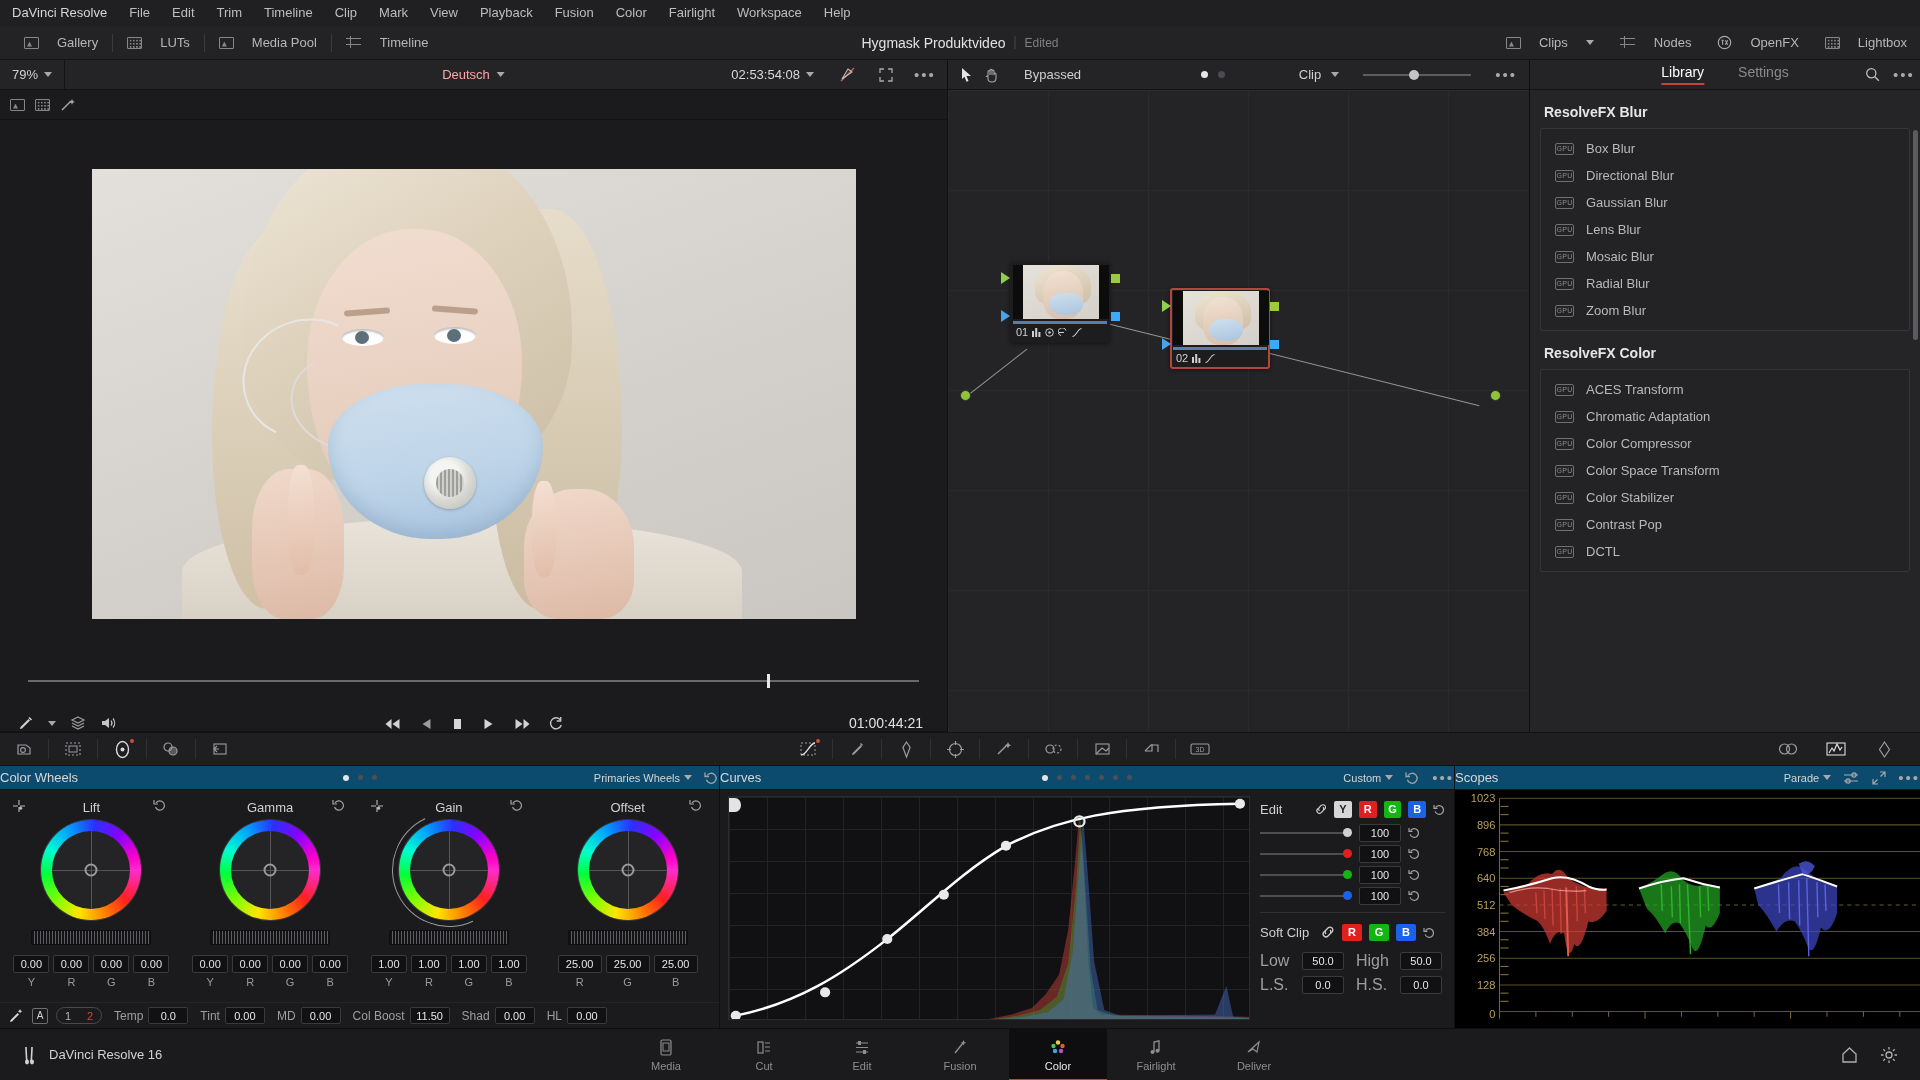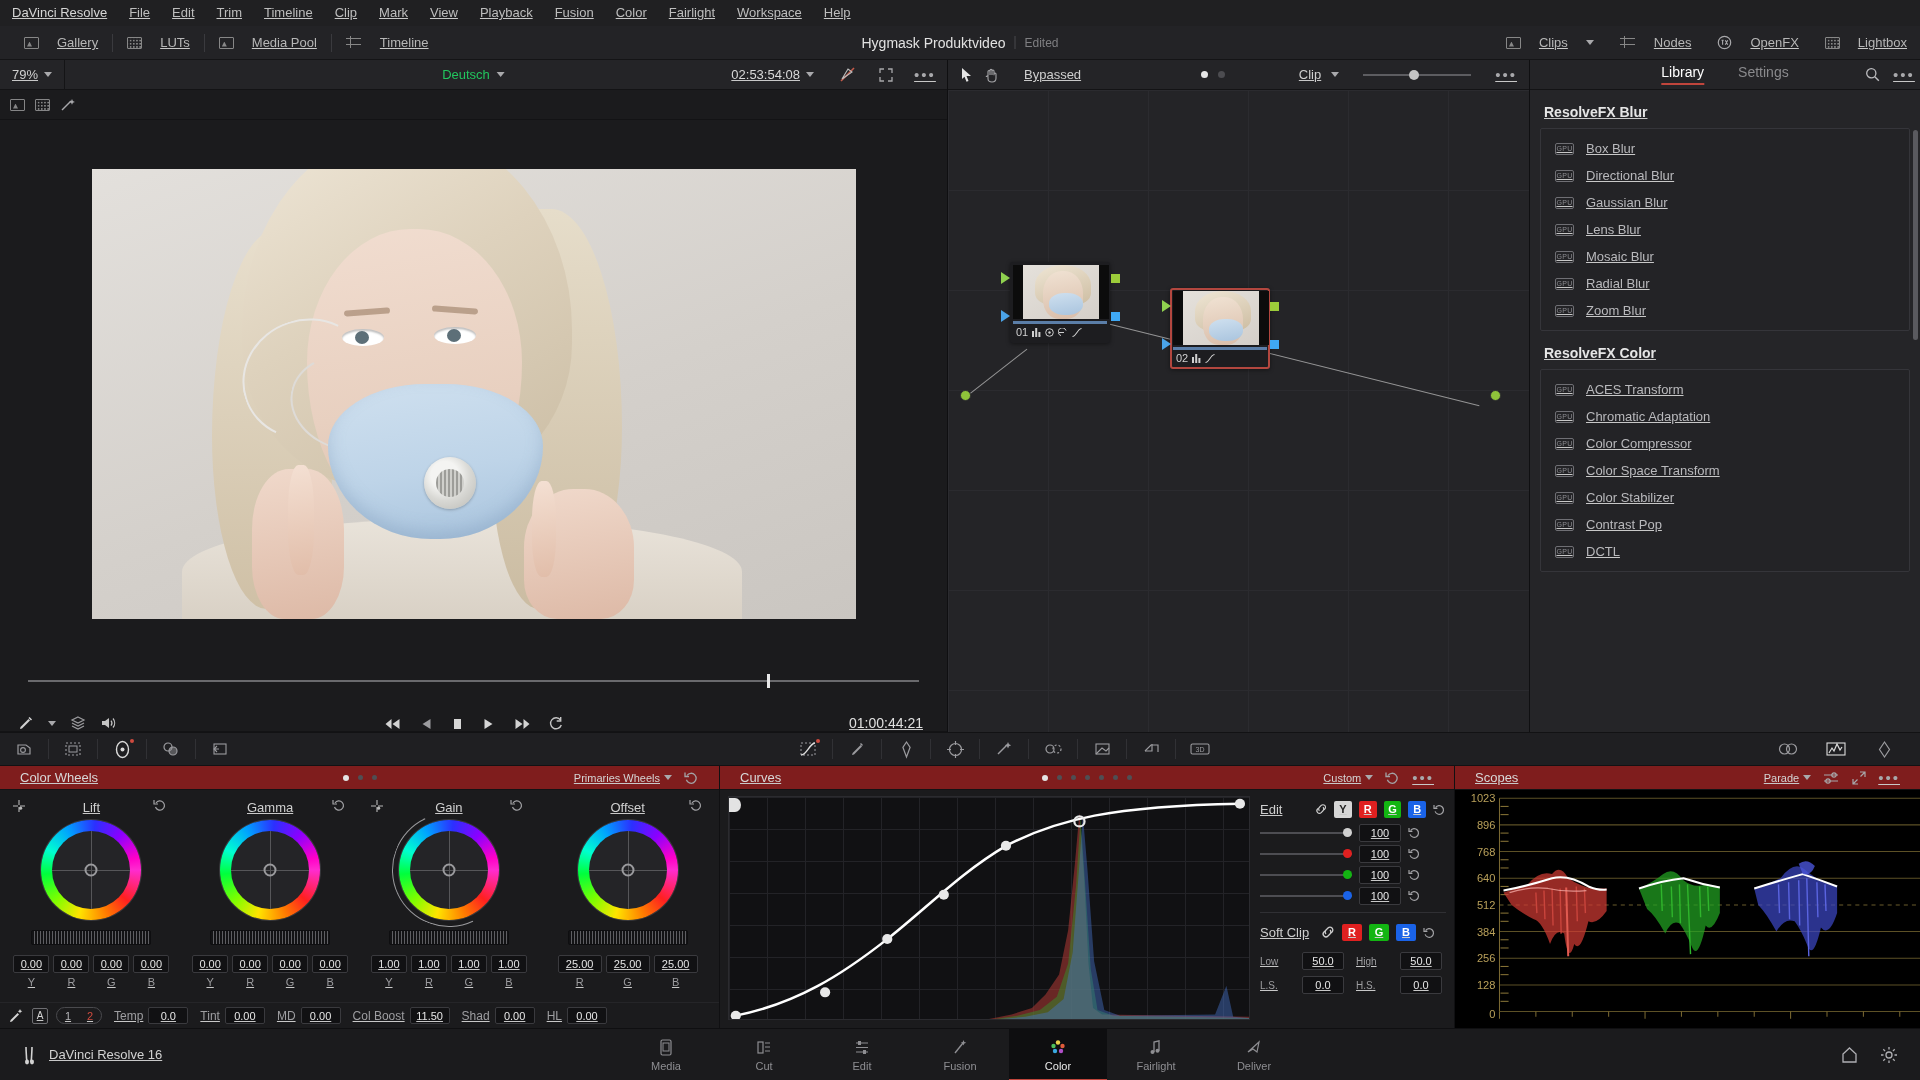--- a/index.html
+++ b/index.html
@@ -4,21 +4,21 @@
 <style>
   * { margin:0; padding:0; box-sizing:border-box; }
   html,body { width:1920px; height:1080px; overflow:hidden; }
   body {
     background:#1b1b1d;
     font-family:"Liberation Sans", sans-serif;
     color:#c8c8c8;
     font-size:13px;
     -webkit-font-smoothing:antialiased;
   }
-  .app { width:1920px; height:1080px; display:flex; flex-direction:column;text-decoration:underline; }
+  .app { width:1920px; height:1080px; display:flex; flex-direction:column; }
 
   
   .menubar {
     height:26px; background:#202022; display:flex; align-items:center;
     padding-left:8px; flex:0 0 26px;
   }
   .menubar .mi { padding:0 11px; font-size:13px; color:#bdbdbd; line-height:26px; }
   .menubar .mi.brand { color:#d6d6d6; padding-left:4px; }
 
   
@@ -51,21 +51,21 @@
   
   .main { flex:1 1 auto; display:flex; min-height:0; }
   .col-viewer { width:948px; display:flex; flex-direction:column; background:#1b1b1d; border-right:1px solid #0f0f11;}
   .col-node   { flex:1 1 auto; display:flex; flex-direction:column; background:#242427; border-right:1px solid #0f0f11;}
   .col-lib    { width:390px; display:flex; flex-direction:column; background:#252528;}
 
   
   .v-head { height:30px; background:#242427; display:flex; align-items:center; border-bottom:1px solid #131315; position:relative;}
   .v-zoom { display:flex; align-items:center; gap:6px; padding:0 12px; color:#cfcfcf; font-size:13px;}
   .v-vsep { width:1px; height:30px; background:#141416; }
-  .v-lang { position:absolute; left:50%; transform:translateX(-50%); display:flex; align-items:center; gap:7px; color:#22c55e;}
+  .v-lang { position:absolute; left:50%; transform:translateX(-50%); display:flex; align-items:center; gap:7px; color:#fca5a5;}
   .v-right { margin-left:auto; display:flex; align-items:center; gap:7px; padding-right:6px;}
   .v-tc { color:#d8d8d8; font-size:13px; display:flex; align-items:center; gap:6px; padding:0 10px;}
   .chev { width:0;height:0;border-left:4px solid transparent;border-right:4px solid transparent;border-top:5px solid #a9a9ac;display:inline-block;}
   .iconbtn { width:32px; height:30px; display:flex; align-items:center; justify-content:center; color:#a8a8ab; }
   .dots3 { letter-spacing:2px; font-size:15px; color:#a8a8ab; }
 
   
   .v-tools { height:30px; display:flex; align-items:center; gap:10px; padding-left:10px; border-bottom:1px solid #131315; background:#1b1b1d;}
 
   
@@ -189,21 +189,21 @@
   .is-group { display:flex; align-items:center; }
   .is-btn { width:48px; height:34px; display:flex; align-items:center; justify-content:center; position:relative; color:#9b9b9f;}
   .is-btn.active { color:#dcdcdc; }
   .is-btn .dot-red{position:absolute; right:12px; top:7px; width:4px;height:4px;border-radius:50%;background:#cf4b3f;}
   .is-sep { width:1px;height:20px;background:#313135;}
   .is-spacer{flex:1;}
 
   
   .bottom { height:262px; display:flex; flex:0 0 262px; background:#1b1b1d;}
   .p { display:flex; flex-direction:column; border-right:1px solid #101012;}
-  .p-head { height:24px; background:#7f1d1d; display:flex; align-items:center; padding:0 20px; position:relative; flex:0 0 24px; border-bottom:1px solid #131315;}
+  .p-head { height:24px; background:#0c4a6e; display:flex; align-items:center; padding:0 0; position:relative; flex:0 0 24px; border-bottom:1px solid #131315;}
   .p-head .title { color:#d8d8d8; font-size:13px;}
   .p-head .pager { position:absolute; left:50%; transform:translateX(-50%); display:flex; gap:9px; align-items:center;}
   .p-head .pager b { width:6px;height:6px;border-radius:50%;background:#e4e4e4;display:block;}
   .p-head .pager i { width:5px;height:5px;border-radius:50%;background:#4f4f54;display:block;}
   .p-head .right { margin-left:auto; display:flex; align-items:center; gap:12px;}
   .p-head .sel { color:#d4d4d4; font-size:11px; display:flex; align-items:center; gap:4px;text-align:right;}
 
   .wheels { flex:1; display:flex; padding:6px 2px 0 2px;}
   .wheel-col { flex:1; display:flex; flex-direction:column; align-items:center; position:relative;}
   .wheel-top { height:22px; width:100%; display:flex; align-items:center; justify-content:center; position:relative; color:#d0d0d0; font-size:13px;}
@@ -270,21 +270,21 @@
   .chip.g { background:#13b512;}
   .chip.b { background:#1a63e8;}
   .ce-slider { display:flex; align-items:center; gap:7px; height:21px;}
   .ce-track { width:92px; height:2px; background:#4d4d52; position:relative;}
   .ce-track .kn { position:absolute; right:0; top:-4px; width:9px;height:9px;border-radius:50%; background:#d0d0d0;}
   .ce-track .kn.r{background:#e02020;} .ce-track .kn.g{background:#13b512;} .ce-track .kn.b{background:#1a63e8;}
   .ce-val { width:42px;height:18px;background:#111113;border:1px solid #3a3a3e;border-radius:2px;
     color:#e6e6e6;font-size:11px;display:flex;align-items:center;justify-content:center;}
   .ce-div { height:1px; background:#303034; margin:6px 0;}
   .ce-grid2 { display:grid; grid-template-columns:34px 46px 36px 46px; gap:6px 8px; align-items:center; margin-top:7px;}
-  .ce-k { color:#9e9ea1; font-size:10px;}
+  .ce-k { color:#9e9ea1; font-size:16px;}
   .reset-ico { color:#9b9b9e; font-size:12px; }
 
   
   .scopes-body { flex:1; background:#000; position:relative; margin:0; overflow:hidden;}
 
   
   .navbar { height:52px; background:#1b1b1d; display:flex; align-items:center; flex:0 0 52px; position:relative; border-top:1px solid #0f0f11;}
   .nav-brand { display:flex; align-items:center; gap:9px; padding-left:22px; color:#d2d2d2; font-size:13px;}
   .nav-pages { position:absolute; left:50%; transform:translateX(-50%); display:flex; }
   .np { width:98px; height:52px; display:flex; flex-direction:column; align-items:center; justify-content:center; gap:3px;

